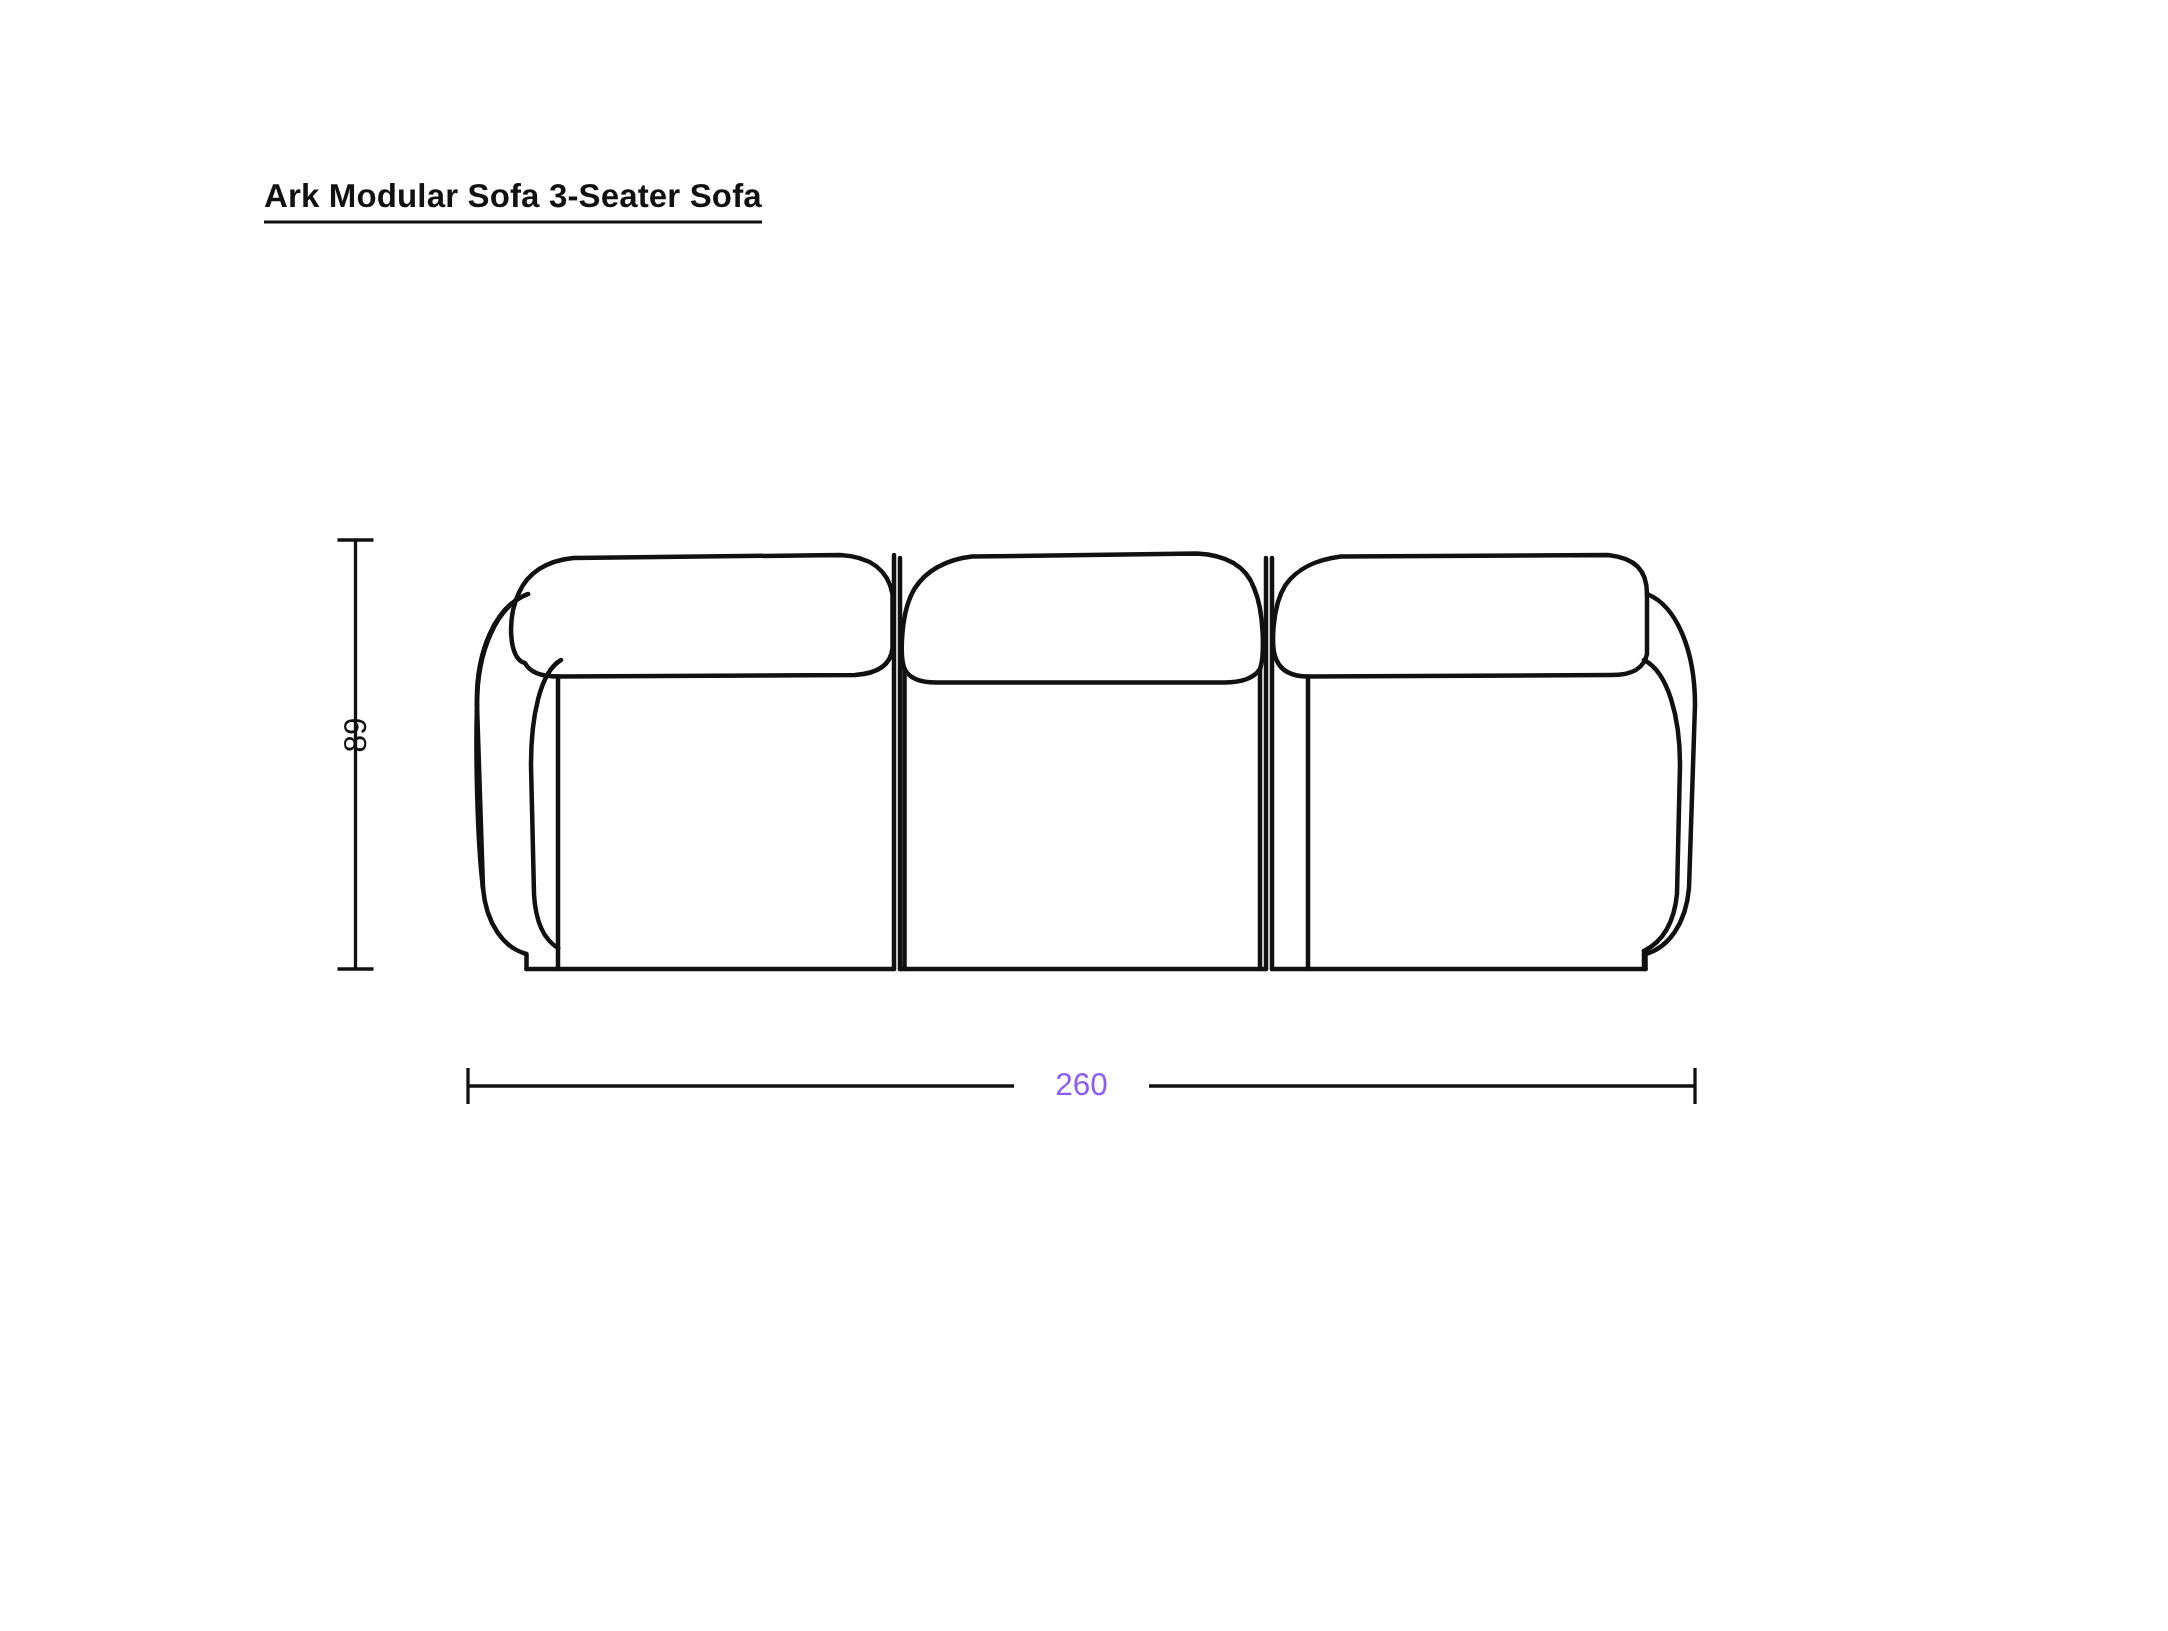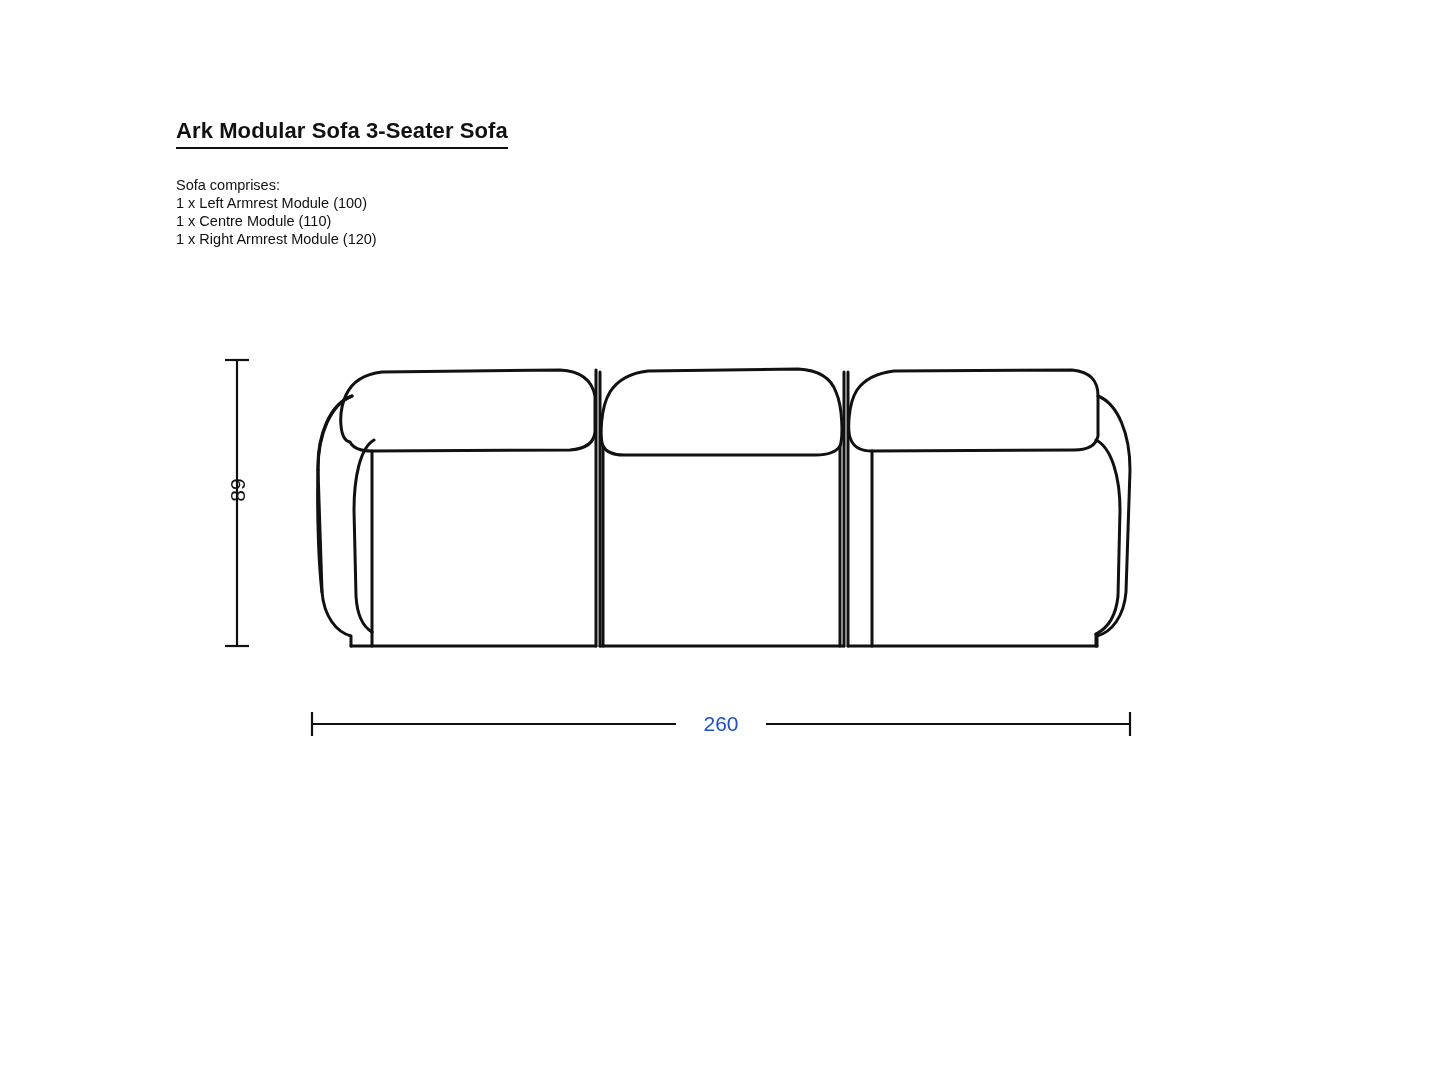--- a/index.html
+++ b/index.html
@@ -60,36 +60,30 @@
     transform-origin: center center;
   }
   .dim-label-h {
     position: absolute;
     left: 676px;
     top: 712px;
     width: 90px;
     text-align: center;
     font-size: 21px;
     background: #ffffff;
-    color: #1d4ed8;
+    color: #8b5cf6;
   }
 </style>
 </head>
 <body>
 
 <div class="page">
 
   <div class="title">Ark Modular Sofa 3-Seater Sofa</div>
 
-  <div class="comprises">
-    <div>Sofa comprises:</div>
-    <div>1 x Left Armrest Module (100)</div>
-    <div>1 x Centre Module (110)</div>
-    <div>1 x Right Armrest Module (120)</div>
-  </div>
 
   <svg class="drawing" width="1445" height="1087" viewBox="0 0 1445 1087">
 
     <g fill="none" stroke="#111111" stroke-width="3" stroke-linecap="round" stroke-linejoin="round">
 
       <g>
 
         <path d="M351 646 L351 636 C336 632 324 616 322 592
                  L318 470 C317 435 330 404 352 396
                  L352 396"></path>

